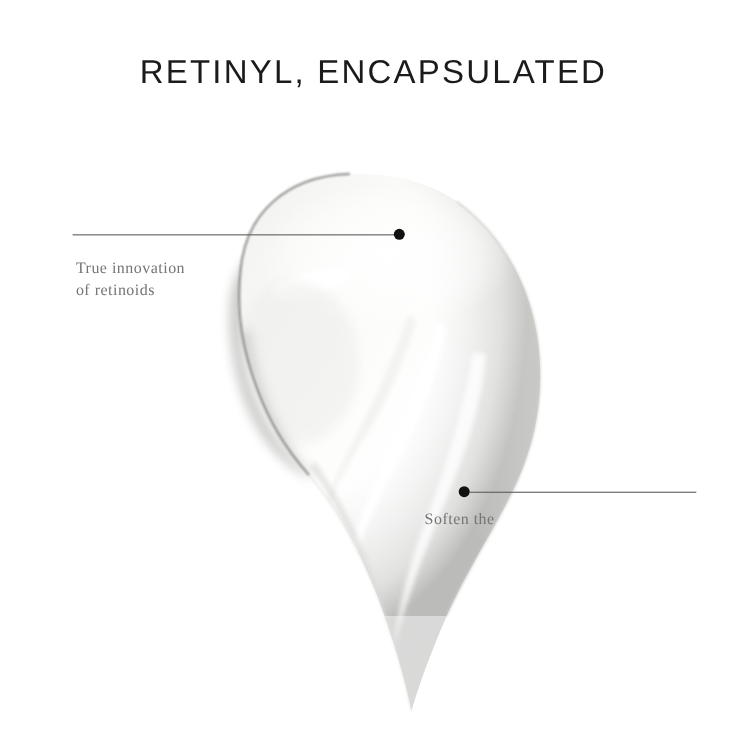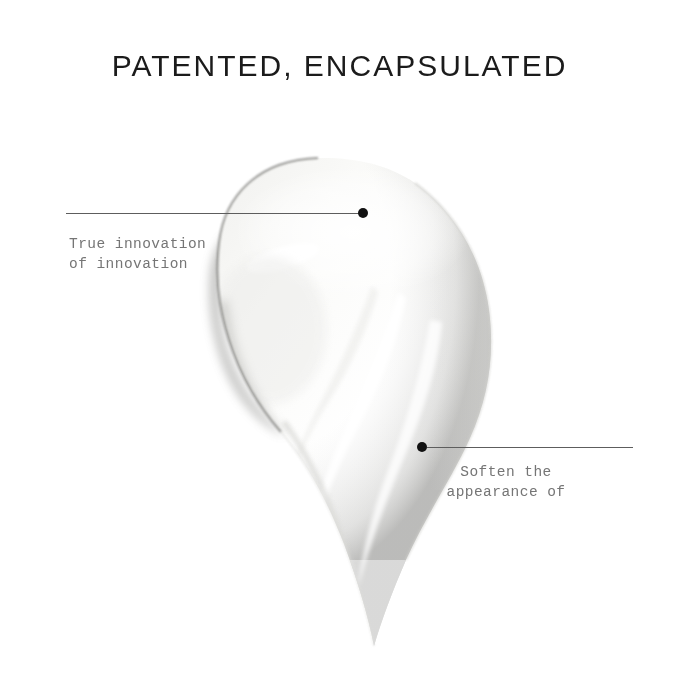--- a/index.html
+++ b/index.html
@@ -65,46 +65,46 @@
   .leader-dot {
     position: absolute;
     width: 10px;
     height: 10px;
     border-radius: 50%;
     background: #111111;
   }
   .callout-text {
     position: absolute;
     color: #757575;
-    font-family: Liberation Mono, monospace;
+    font-family: Liberation Serif, serif;
     font-weight: 300;
     font-size: 14.5px;
     line-height: 20px;
     letter-spacing: 0.45px;
     white-space: nowrap;
   }
   .callout-text .ct-line { display: block; }
 
   
   #callout-left .leader { left: 66px; top: 213px; width: 297px; }
   #callout-left .leader-dot { left: 358px; top: 208px; }
   #callout-left .callout-text { left: 69px; top: 234px; text-align: left; }
 
   
   #callout-right .leader { left: 427px; top: 447px; width: 206px; }
   #callout-right .leader-dot { left: 417px; top: 442px; }
-  #callout-right .callout-text { left: 386px; top: 462px; width: 240px; text-align: center; }
+  #callout-right .callout-text { left: 386px; top: 462px; width: 240px; text-align: left; }
 </style>
 </head>
 <body>
 
 <div id="infographic">
 
   <div class="headline">
-    <span class="hl-line">PATENTED, ENCAPSULATED</span>
+    <span class="hl-line">RETINYL, ENCAPSULATED</span>
   </div>
 
   <div class="swatch-wrap">
     <svg viewBox="0 0 679 679" xmlns="http://www.w3.org/2000/svg" aria-hidden="true">
       <defs>
 
         <linearGradient id="bodyGrad" x1="0.12" y1="0.08" x2="0.88" y2="0.92">
           <stop offset="0%" stop-color="#f2f2f0"></stop>
           <stop offset="22%" stop-color="#fafaf8"></stop>
           <stop offset="55%" stop-color="#ffffff"></stop>
@@ -228,26 +228,25 @@
                C 306 462, 326 498, 344 544
                C 358 582, 368 616, 374 646" fill="none" stroke="#dedeDB" stroke-width="1.3" opacity="0.7" filter="url(#softBlurXs)"></path>
     </svg>
   </div>
 
   <div class="callout" id="callout-left">
     <div class="leader"></div>
     <div class="leader-dot"></div>
     <div class="callout-text">
       <span class="ct-line">True innovation</span>
-      <span class="ct-line">of innovation</span>
+      <span class="ct-line">of retinoids</span>
     </div>
   </div>
 
   <div class="callout" id="callout-right">
     <div class="leader"></div>
     <div class="leader-dot"></div>
     <div class="callout-text">
       <span class="ct-line">Soften the</span>
-      <span class="ct-line">appearance of</span>
     </div>
   </div>
 
 </div>
 
 </body></html>

